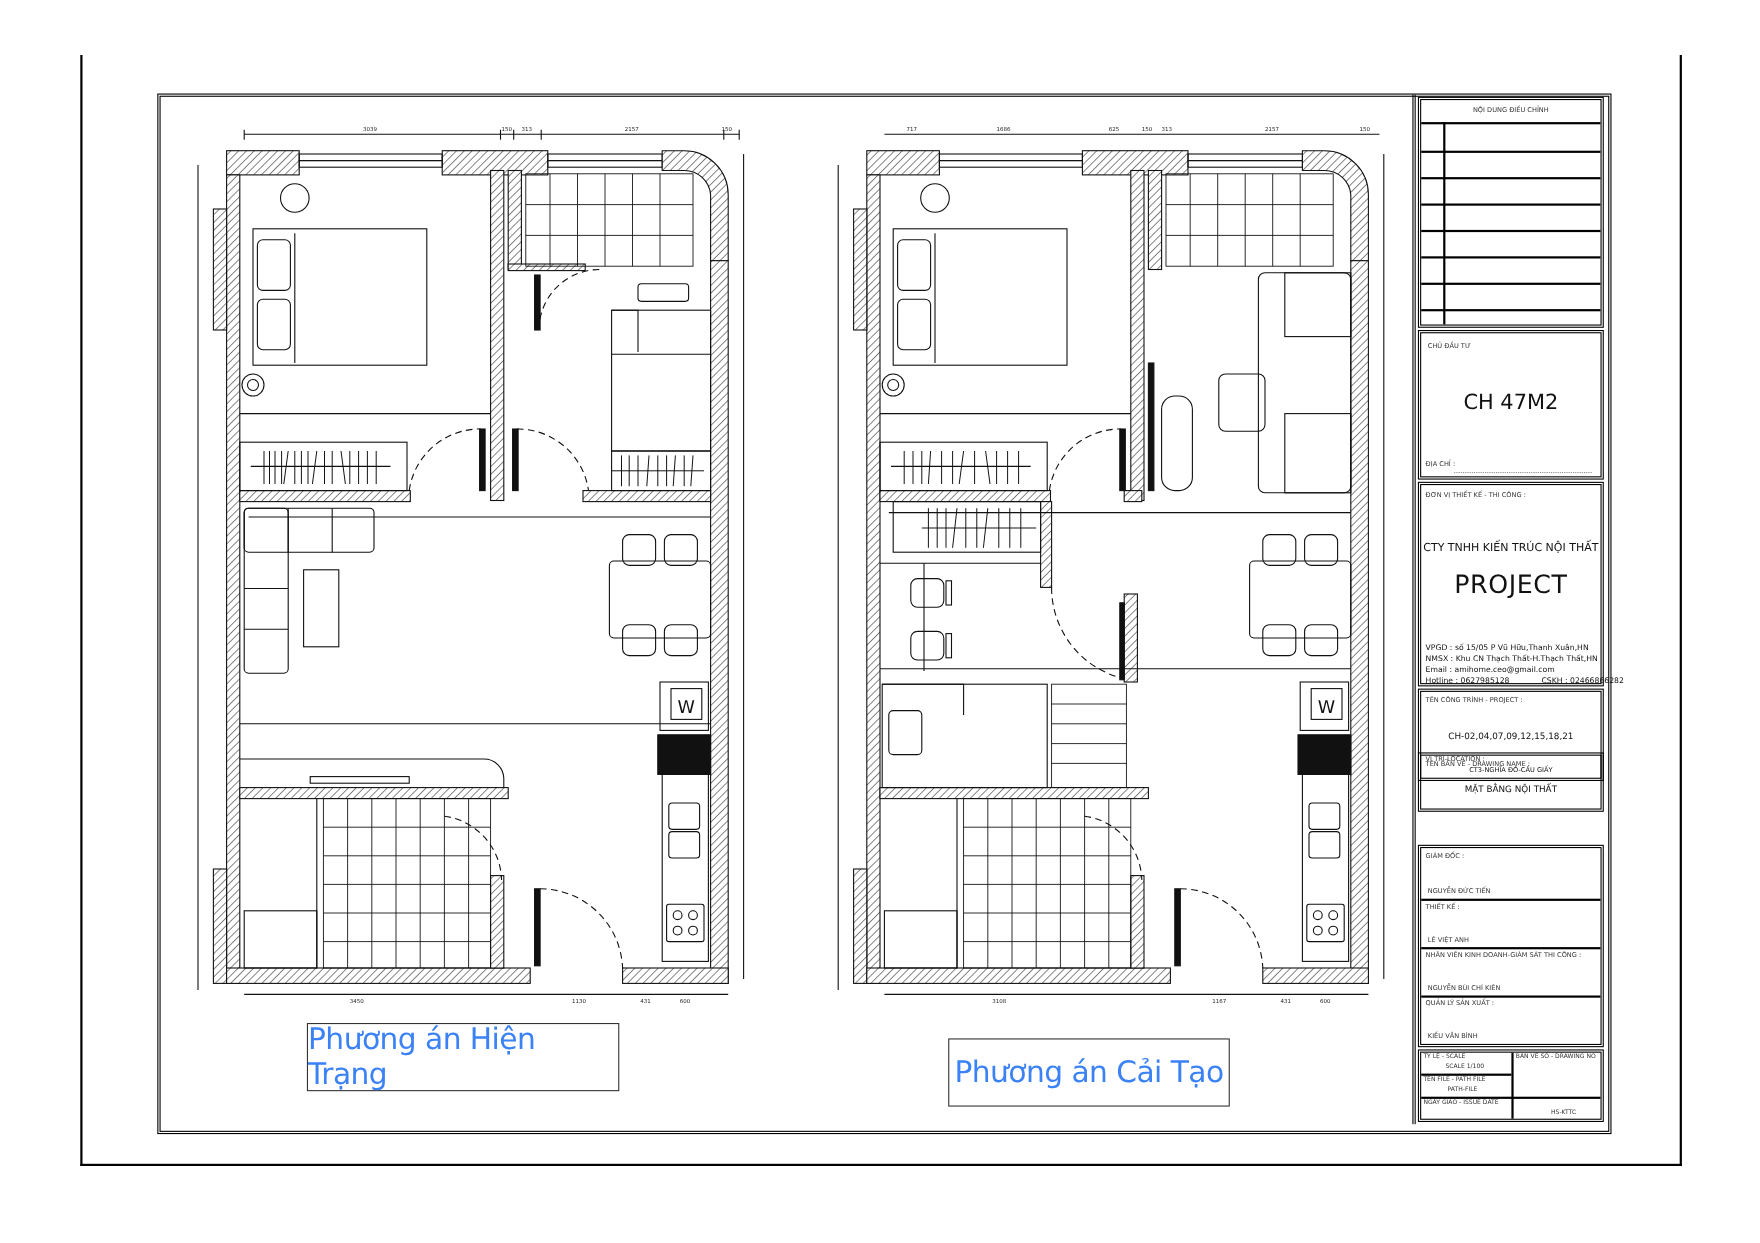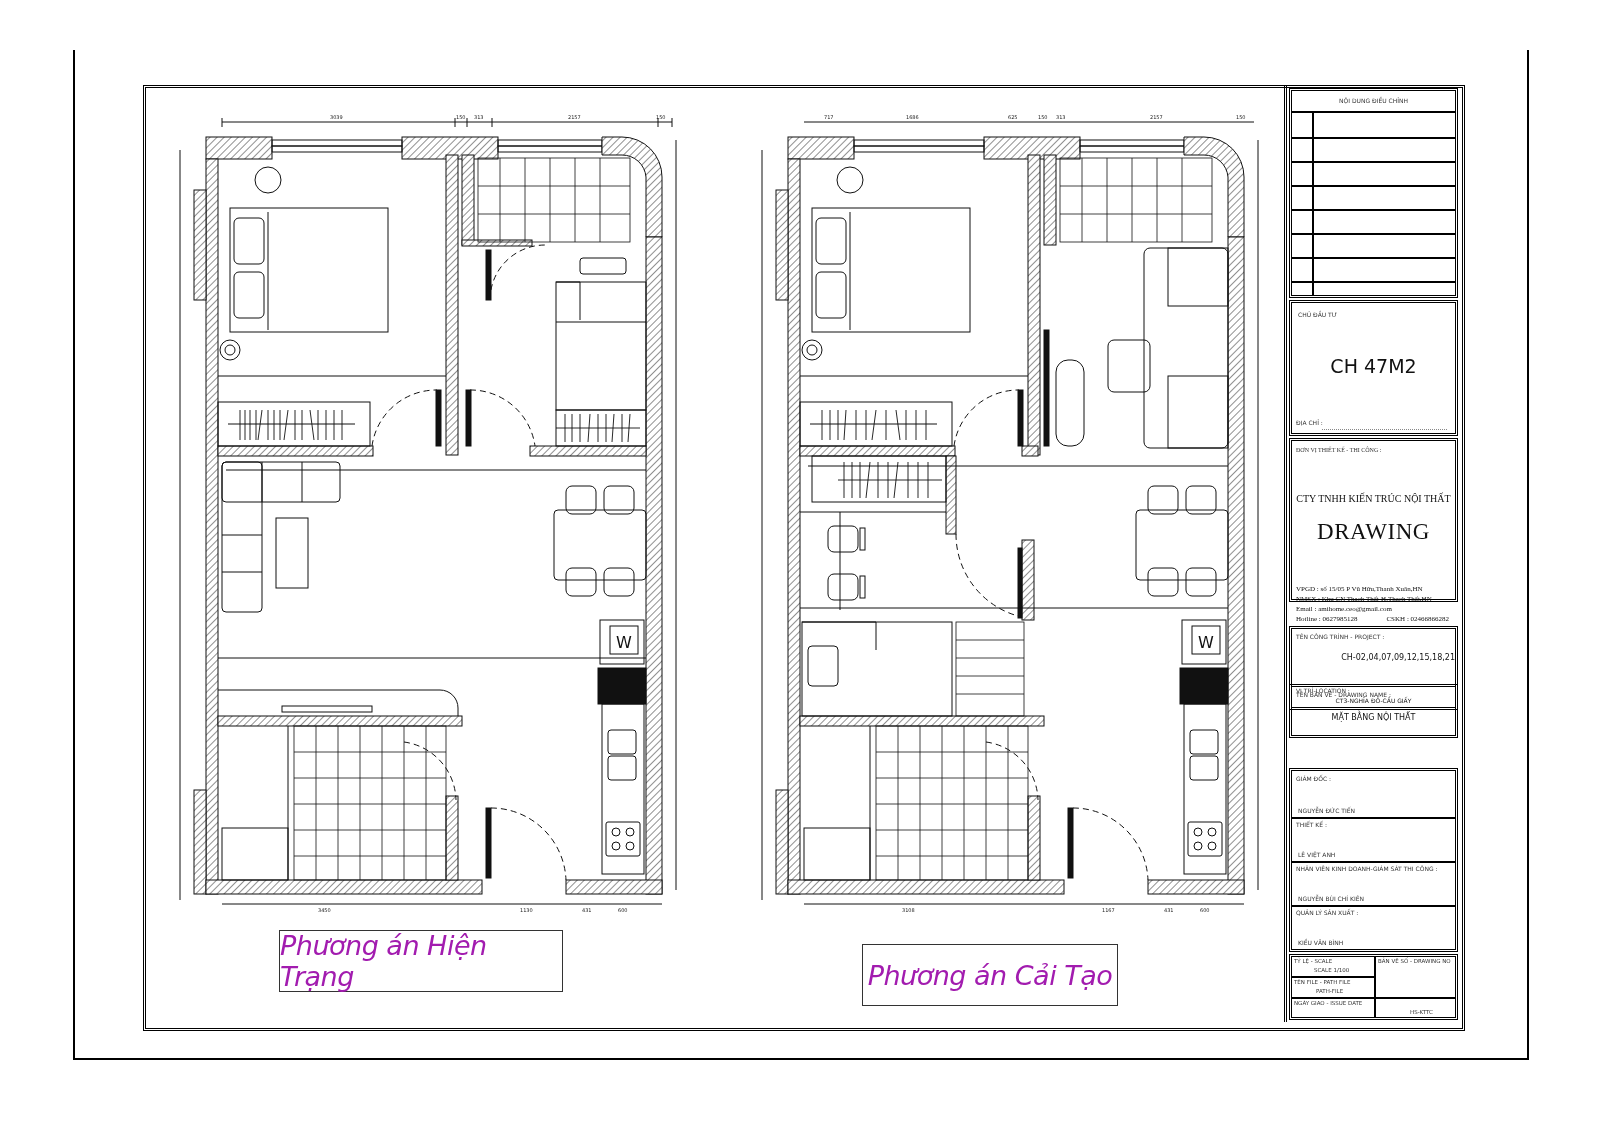--- a/index.html
+++ b/index.html
@@ -1,21 +1,21 @@
 <!DOCTYPE html>
 <html><head>
 <meta charset="utf-8">
 <style>
   html,body{margin:0;padding:0;background:#fff;}
   body{width:1600px;height:1130px;position:relative;overflow:hidden;font-family:"DejaVu Sans","Liberation Sans",sans-serif;color:#111;}
   .outer-frame{position:absolute;left:73px;top:50px;width:1452px;height:1008px;border-left:2px solid #000;border-bottom:2px solid #000;border-right:2px solid #000;}
   .sheet{position:absolute;left:143px;top:85px;width:1316px;height:940px;border:3px double #000;}
   svg.plans{position:absolute;left:0;top:0;}
   .dim{font-family:"DejaVu Sans",sans-serif;font-size:5px;fill:#222;}
-  .caption{position:absolute;border:1.5px solid #333;display:flex;align-items:center;justify-content:center;font-family:"DejaVu Sans",sans-serif;font-size:27px;color:#a21caf;background:#fff;letter-spacing:-0.5px;font-style:italic;}
+  .caption{position:absolute;border:1.5px solid #333;display:flex;align-items:center;justify-content:center;font-family:"DejaVu Sans",sans-serif;font-size:27px;color:#3b82f6;background:#fff;letter-spacing:-0.5px;}
   
   .tb{position:absolute;left:1284px;top:86px;width:174px;height:936px;border-left:3px double #000;font-family:"DejaVu Sans",sans-serif;padding-left:43px;}
   .tb .box{position:absolute;left:2px;width:169px;border:3px double #000;box-sizing:border-box;}
   .tb .lbl{position:absolute;font-size:6px;color:#333;text-transform:uppercase;white-space:nowrap;}
   .tb .big{position:absolute;width:100%;text-align:center;}
   .tb .line{position:absolute;left:0;right:0;border-top:2px solid #000;}
   .rev-row{position:absolute;left:0;right:0;border-top:2px solid #000;}
 </style>
 </head>
 <body>
@@ -386,35 +386,35 @@
     <div class="rev-row" style="top:190px;"></div>
   </div>
 
   <div class="box" style="top:214px;height:136px;">
     <div class="lbl" style="left:6px;top:8px;">CHỦ ĐẦU TƯ</div>
     <div class="big" style="top:52px;font-size:19px;">CH 47M2</div>
     <div class="lbl" style="left:4px;top:116px;">ĐỊA CHỈ :</div>
     <div style="position:absolute;left:30px;right:8px;top:126px;border-top:1px dotted #888;"></div>
   </div>
 
-  <div class="box" style="top:352px;height:164px;font-family:Liberation Serif, serif;">
+  <div class="box" style="top:352px;height:186px;">
     <div class="lbl" style="left:4px;top:6px;">ĐƠN VỊ THIẾT KẾ - THI CÔNG :</div>
     <div class="big" style="top:52px;font-size:10px;">CTY TNHH KIẾN TRÚC NỘI THẤT</div>
-    <div class="big" style="top:78px;font-size:23px;letter-spacing:0.5px;">DRAWING</div>
+    <div class="big" style="top:78px;font-size:23px;letter-spacing:0.5px;">PROJECT</div>
     <div style="position:absolute;left:4px;top:143px;font-size:7px;line-height:10px;white-space:nowrap;">
       <div>VPGD : số 15/05 P Vũ Hữu,Thanh Xuân,HN</div>
       <div>NMSX : Khu CN Thạch Thất-H.Thạch Thất,HN</div>
       <div>Email : amihome.ceo@gmail.com</div>
       <div><span>Hotline : 0627985128</span><span style="margin-left:29px;">CSKH : 02466866282</span></div>
     </div>
   </div>
 
   <div class="box" style="top:540px;height:84px;">
     <div class="lbl" style="left:4px;top:4px;">TÊN CÔNG TRÌNH - PROJECT :</div>
-    <div class="big" style="top:24px;font-size:8px;text-align:right;">CH-02,04,07,09,12,15,18,21</div>
+    <div class="big" style="top:36px;font-size:8px;">CH-02,04,07,09,12,15,18,21</div>
     <div class="lbl" style="left:4px;top:58px;">VỊ TRÍ-LOCATION :</div>
     <div class="big" style="top:68px;font-size:6px;">CT3-NGHĨA ĐÔ-CẦU GIẤY</div>
   </div>
 
   <div class="box" style="top:598px;height:54px;">
     <div class="lbl" style="left:4px;top:4px;">TÊN BẢN VẼ - DRAWING NAME :</div>
     <div class="big" style="top:26px;font-size:8px;">MẶT BẰNG NỘI THẤT</div>
   </div>
 
   <div class="box" style="top:682px;height:184px;">

